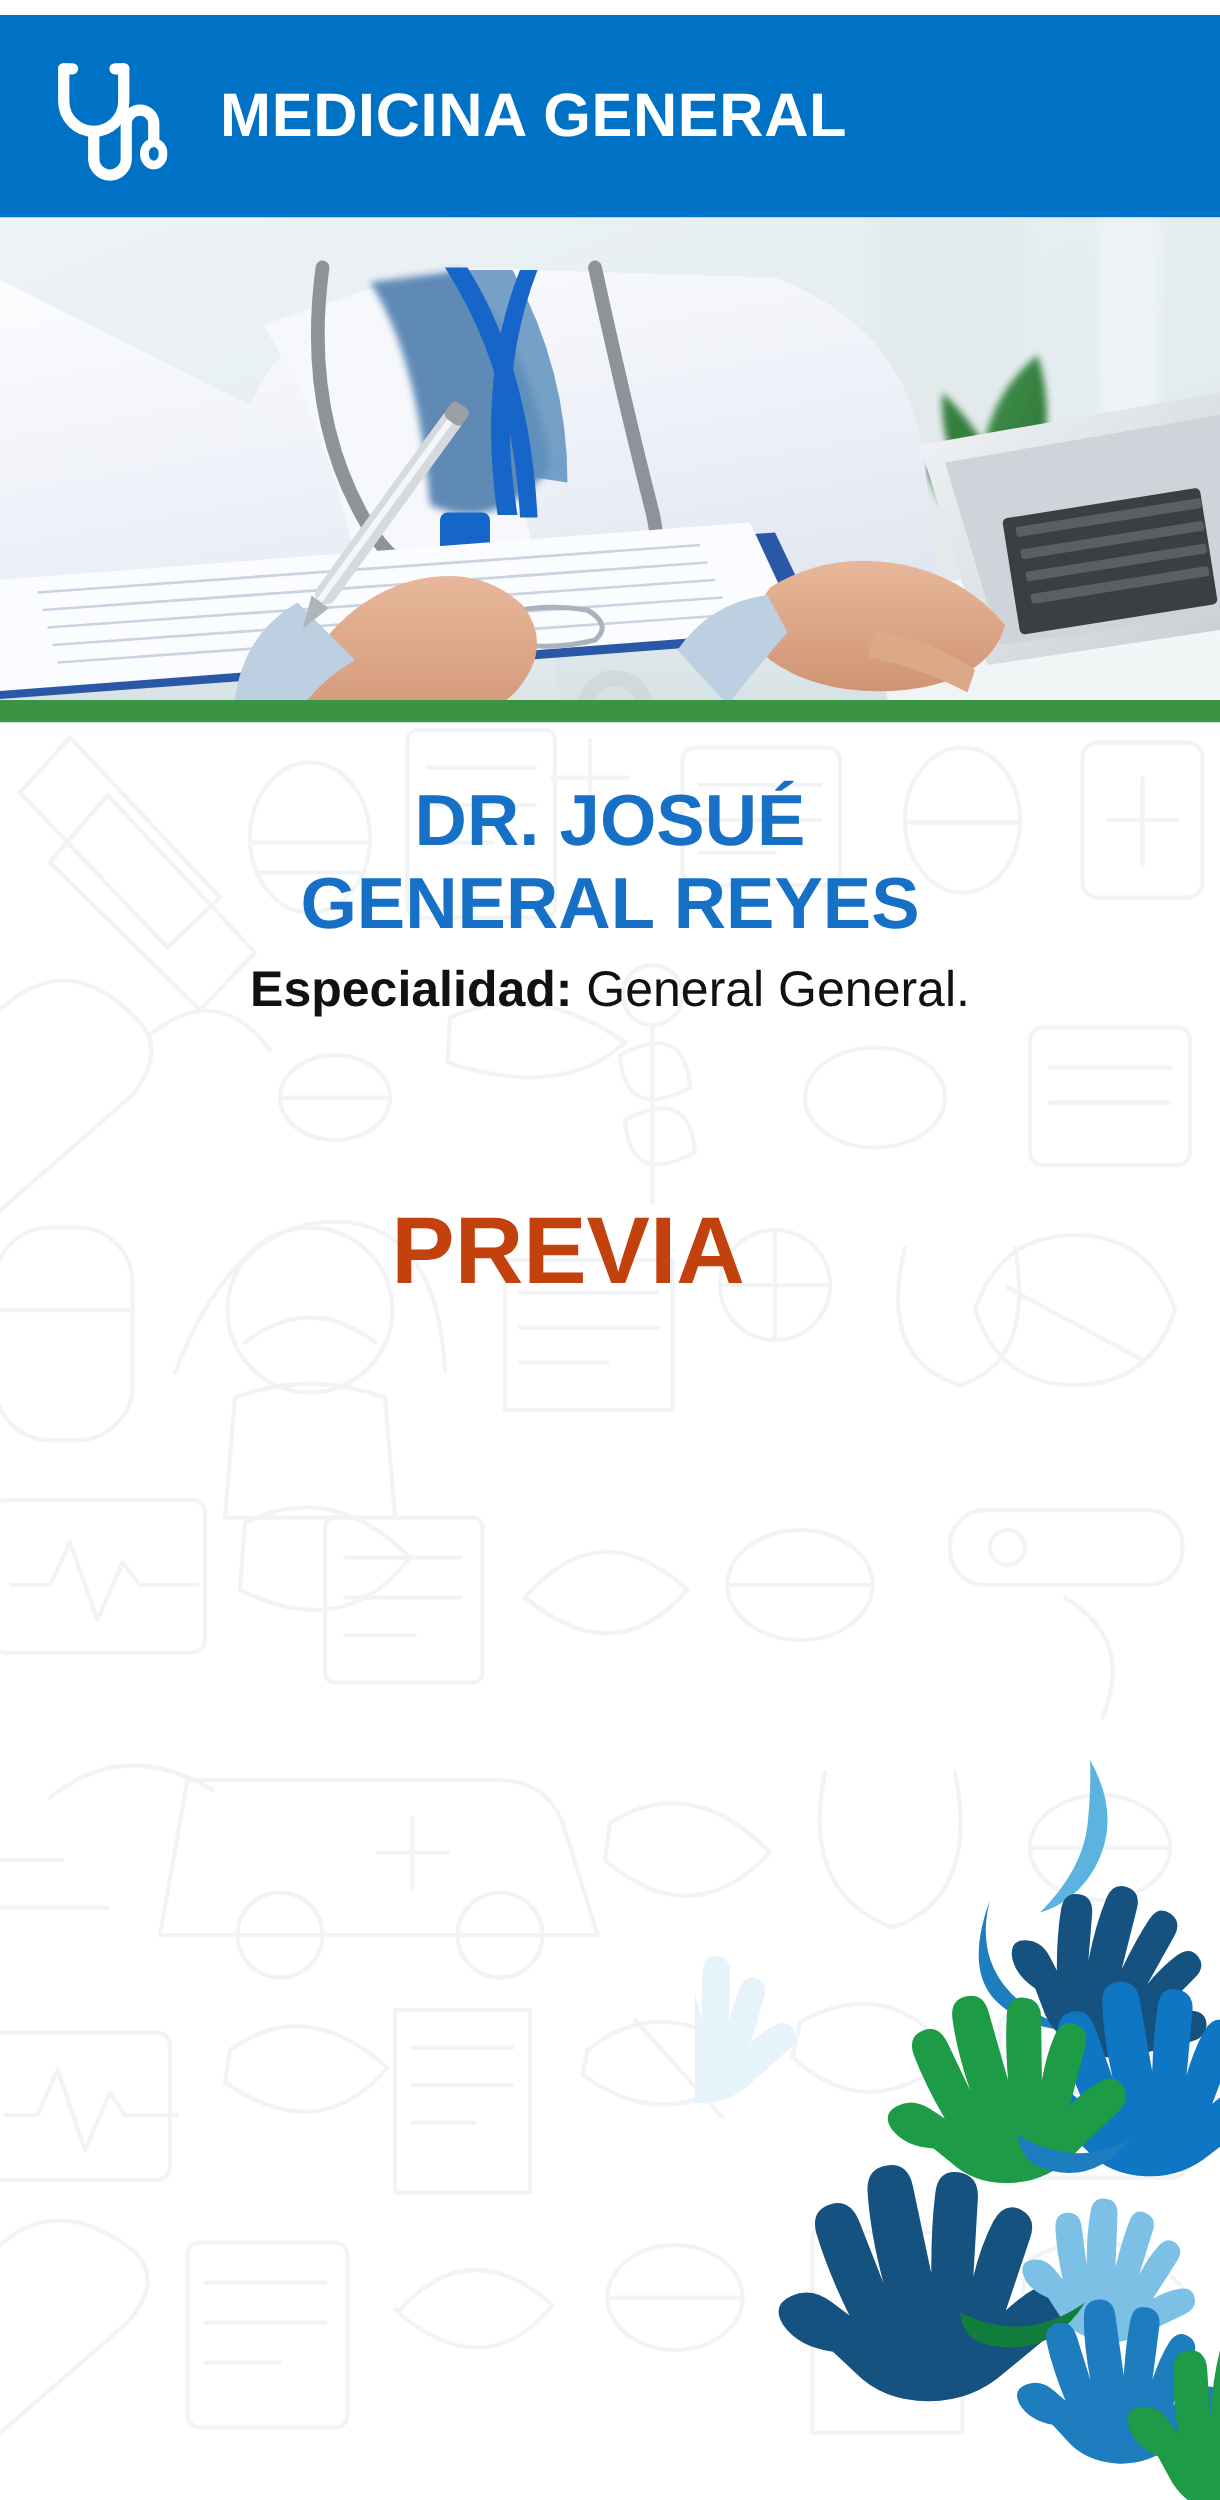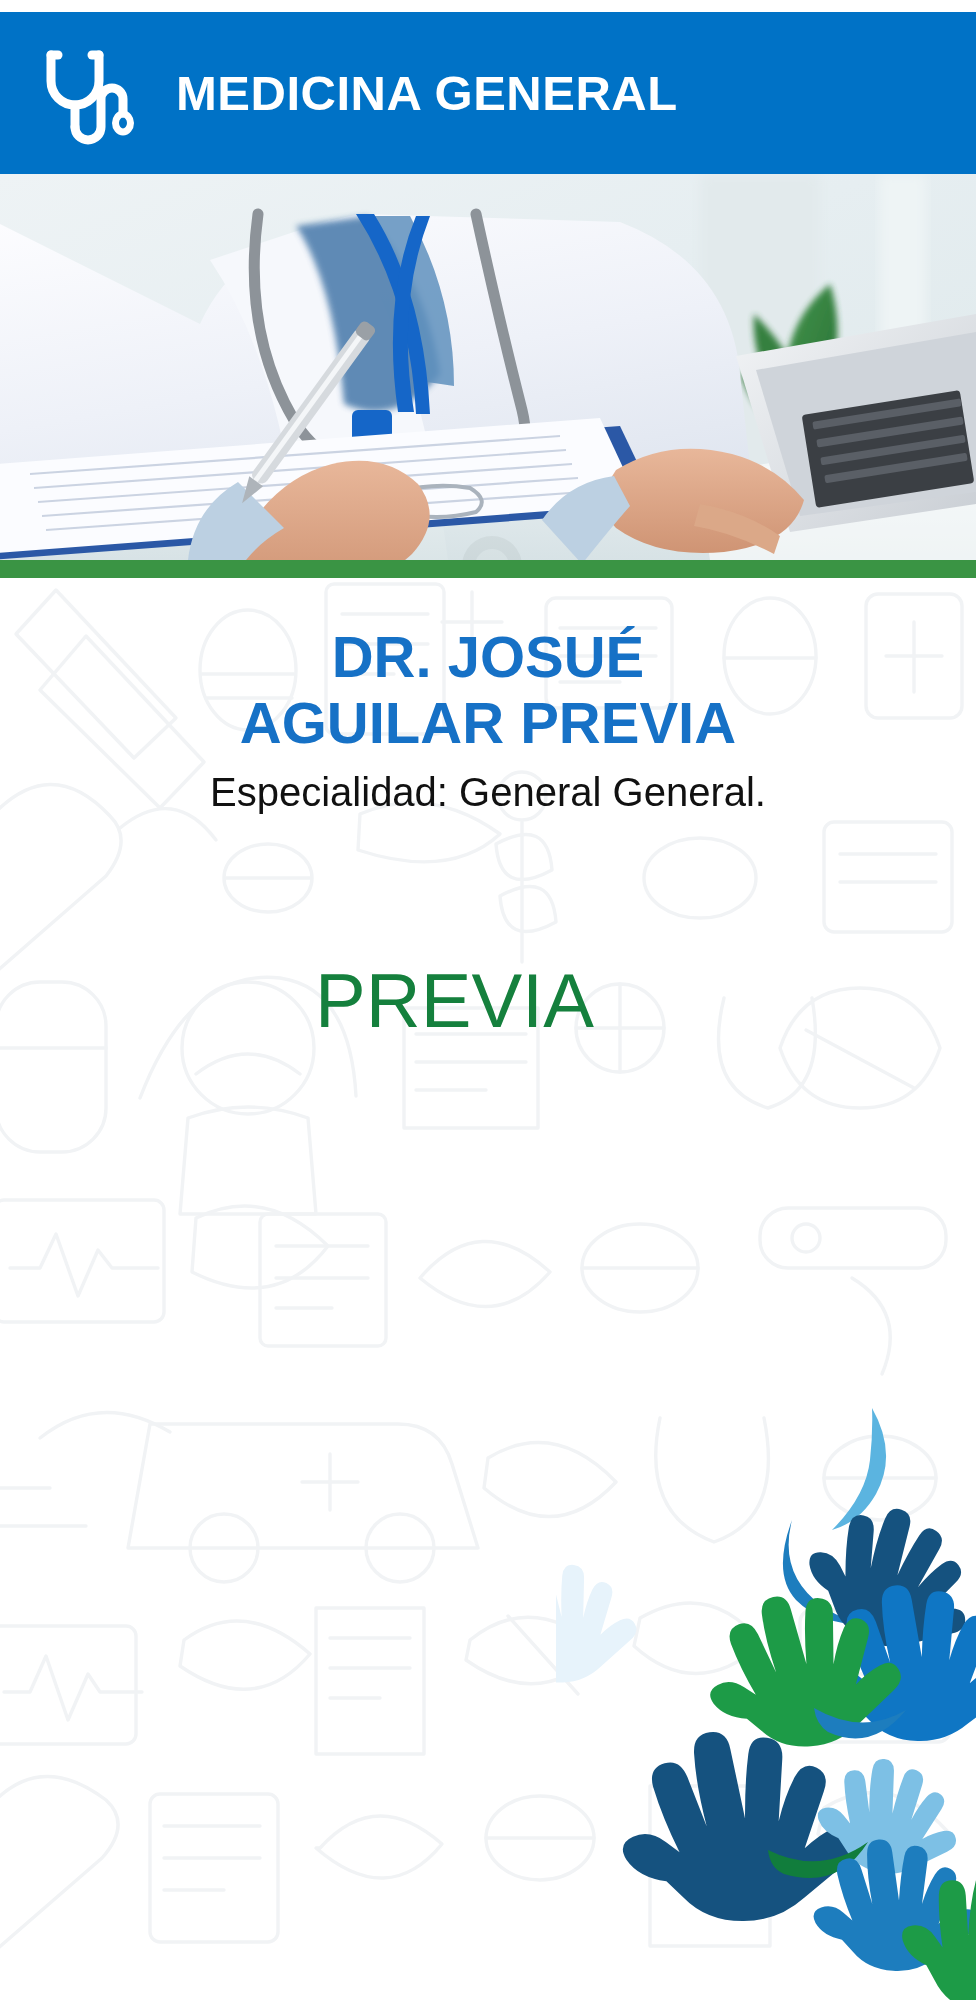--- a/index.html
+++ b/index.html
@@ -104,31 +104,31 @@
     position:absolute;
     top:192px;
     left:0;
     width:976px;
     text-align:center;
     color:#111111;
     font-size:40px;
     font-weight:normal;
     font-family:"Liberation Sans", sans-serif;
   }
-  .specialty .lbl { font-weight:normal; }
+  .specialty .lbl { font-weight:bold; }
 
   .previa {
     position:absolute;
     top:382px;
     left:0;
     width:909px;
     text-align:center;
-    color:#15803d;
+    color:#c2410c;
     font-size:76px;
-    font-weight:400;
+    font-weight:700;
     line-height:1.08;
     letter-spacing:0px;
     font-family:"Liberation Sans", sans-serif;
   }
 
   .hands-art {
     position:absolute;
     right:0;
     bottom:0;
     width:420px;
@@ -367,21 +367,21 @@
         <path d="M650 1208 h120 v160 h-120 z"></path>
         <path d="M710 1236 v72 M676 1272 h66"></path>
         <path d="M824 1230 q66 -40 124 24 q-64 62 -130 2 z"></path>
       </g>
     </svg>
 
     <div class="content">
 
       <div class="doctor-name">
         <div>DR. JOSUÉ</div>
-        <div>AGUILAR PREVIA</div>
+        <div>GENERAL REYES</div>
       </div>
 
       <div class="specialty">
         <span class="lbl">Especialidad:</span>
         <span>General General.</span>
       </div>
 
       <div class="previa">
         <div>PREVIA</div>
       </div>

